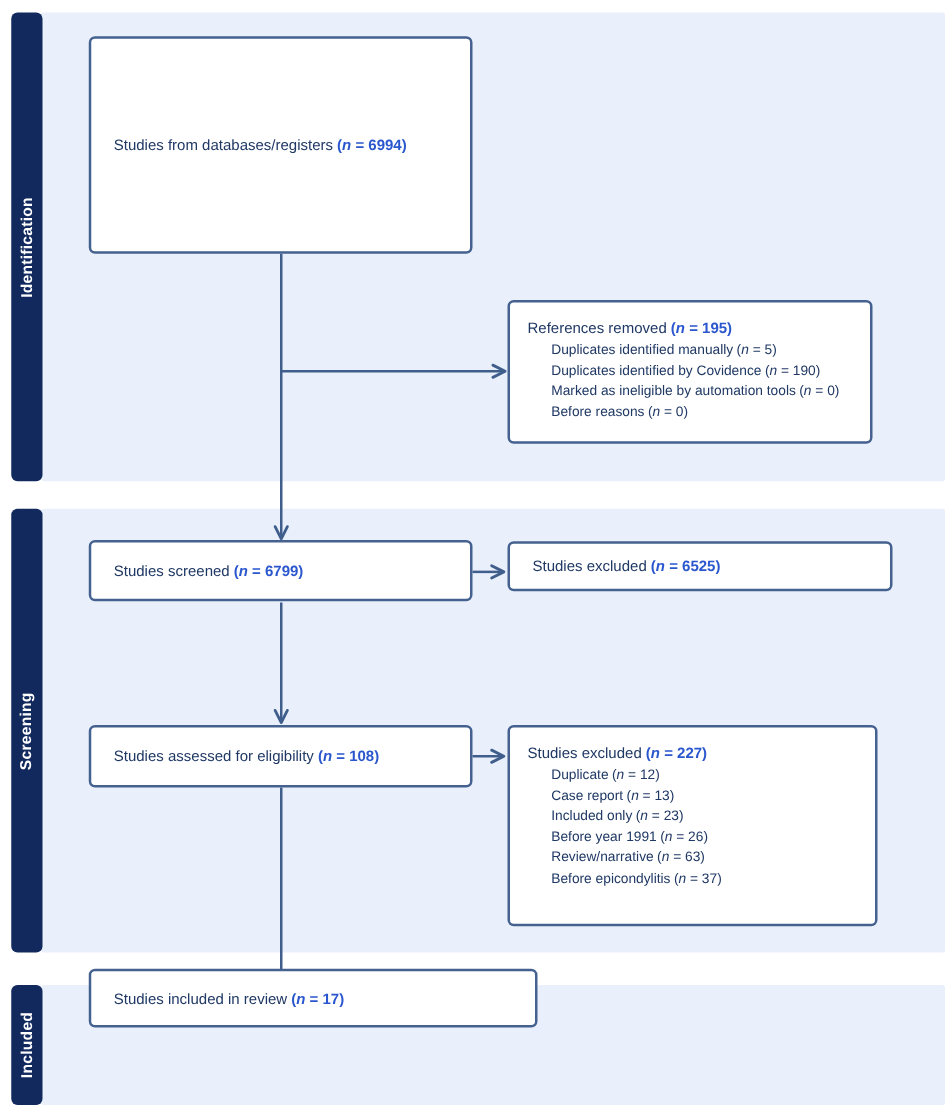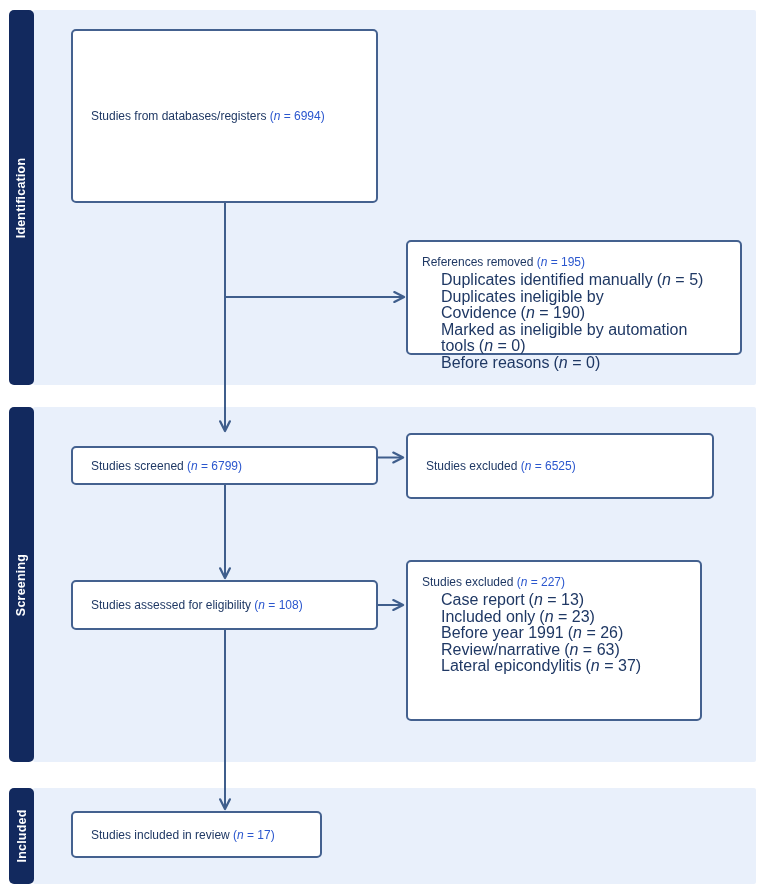--- a/index.html
+++ b/index.html
@@ -63,27 +63,27 @@
   }
   .stat {
     margin: 0;
     font-size: 12px;
     line-height: 18px;
     color: var(--text, #1F3864);
   }
   .count { margin-left: 0.27em; white-space: nowrap; }
   .count.accent {
     color: var(--accent, #2B57CE);
-    font-weight: normal;
+    font-weight: bold;
   }
   .count i { font-style: italic; }
   .sublist { margin: 1px 0 0 19px; }
   .item {
     margin: 0;
-    font-size: 16px;
+    font-size: 11px;
     line-height: 16.5px;
     color: var(--text, #1F3864);
   }
   .item .count { margin-left: 0.25em; font-weight: normal; color: var(--text, #1F3864); }
 </style>
 </head>
 <body>
 
 <div class="page">
 
@@ -116,91 +116,94 @@
       <path d="M378,605 H401" marker-end="url(#arrow)"></path>
     </g>
   </svg>
 
   <div class="box main" style="left:71px;top:29px;width:307px;height:174px">
     <p class="stat">
       <span>Studies from databases/registers</span><span class="count accent"><span>(</span><i>n</i><span> = 6994)</span></span>
     </p>
   </div>
 
-  <div class="box detail" style="left:406px;top:240px;width:336px;height:115px">
+  <div class="box detail" style="left:406px;top:240px;width:292px;height:115px">
     <p class="stat">
       <span>References removed</span><span class="count accent"><span>(</span><i>n</i><span> = 195)</span></span>
     </p>
     <div class="sublist">
 
         <p class="item">
           <span>Duplicates identified manually</span><span class="count"><span>(</span><i>n</i><span> = 5)</span></span>
         </p>
 
         <p class="item">
-          <span>Duplicates ineligible by Covidence</span><span class="count"><span>(</span><i>n</i><span> = 190)</span></span>
+          <span>Duplicates identified by Covidence</span><span class="count"><span>(</span><i>n</i><span> = 190)</span></span>
         </p>
 
         <p class="item">
           <span>Marked as ineligible by automation tools</span><span class="count"><span>(</span><i>n</i><span> = 0)</span></span>
         </p>
 
         <p class="item">
           <span>Before reasons</span><span class="count"><span>(</span><i>n</i><span> = 0)</span></span>
         </p>
       </div>
   </div>
 
-  <div class="box main" style="left:71px;top:446px;width:307px;height:39px">
+  <div class="box main" style="left:71px;top:432px;width:307px;height:49px">
     <p class="stat">
       <span>Studies screened</span><span class="count accent"><span>(</span><i>n</i><span> = 6799)</span></span>
     </p>
   </div>
 
-  <div class="box main" style="left:406px;top:433px;width:308px;height:66px">
+  <div class="box main" style="left:406px;top:433px;width:308px;height:40px">
     <p class="stat">
       <span>Studies excluded</span><span class="count accent"><span>(</span><i>n</i><span> = 6525)</span></span>
     </p>
   </div>
 
   <div class="box main" style="left:71px;top:580px;width:307px;height:50px">
     <p class="stat">
       <span>Studies assessed for eligibility</span><span class="count accent"><span>(</span><i>n</i><span> = 108)</span></span>
     </p>
   </div>
 
-  <div class="box detail" style="left:406px;top:560px;width:296px;height:161px">
+  <div class="box detail" style="left:406px;top:580px;width:296px;height:161px">
     <p class="stat">
       <span>Studies excluded</span><span class="count accent"><span>(</span><i>n</i><span> = 227)</span></span>
     </p>
     <div class="sublist">
 
+        <p class="item">
+          <span>Duplicate</span><span class="count"><span>(</span><i>n</i><span> = 12)</span></span>
+        </p>
 
         <p class="item">
           <span>Case report</span><span class="count"><span>(</span><i>n</i><span> = 13)</span></span>
         </p>
 
         <p class="item">
           <span>Included only</span><span class="count"><span>(</span><i>n</i><span> = 23)</span></span>
         </p>
 
         <p class="item">
           <span>Before year 1991</span><span class="count"><span>(</span><i>n</i><span> = 26)</span></span>
         </p>
 
         <p class="item">
           <span>Review/narrative</span><span class="count"><span>(</span><i>n</i><span> = 63)</span></span>
         </p>
 
 
         <p class="item">
-          <span>Lateral epicondylitis</span><span class="count"><span>(</span><i>n</i><span> = 37)</span></span>
+          <span>Before epicondylitis</span><span class="count"><span>(</span><i>n</i><span> = 37)</span></span>
         </p>
       </div>
   </div>
 
-  <div class="box main" style="left:71px;top:811px;width:251px;height:47px">
+  <div class="box main" style="left:71px;top:775px;width:359px;height:47px">
     <p class="stat">
       <span>Studies included in review</span><span class="count accent"><span>(</span><i>n</i><span> = 17)</span></span>
     </p>
   </div>
 
 </div>
 
 </body></html>

